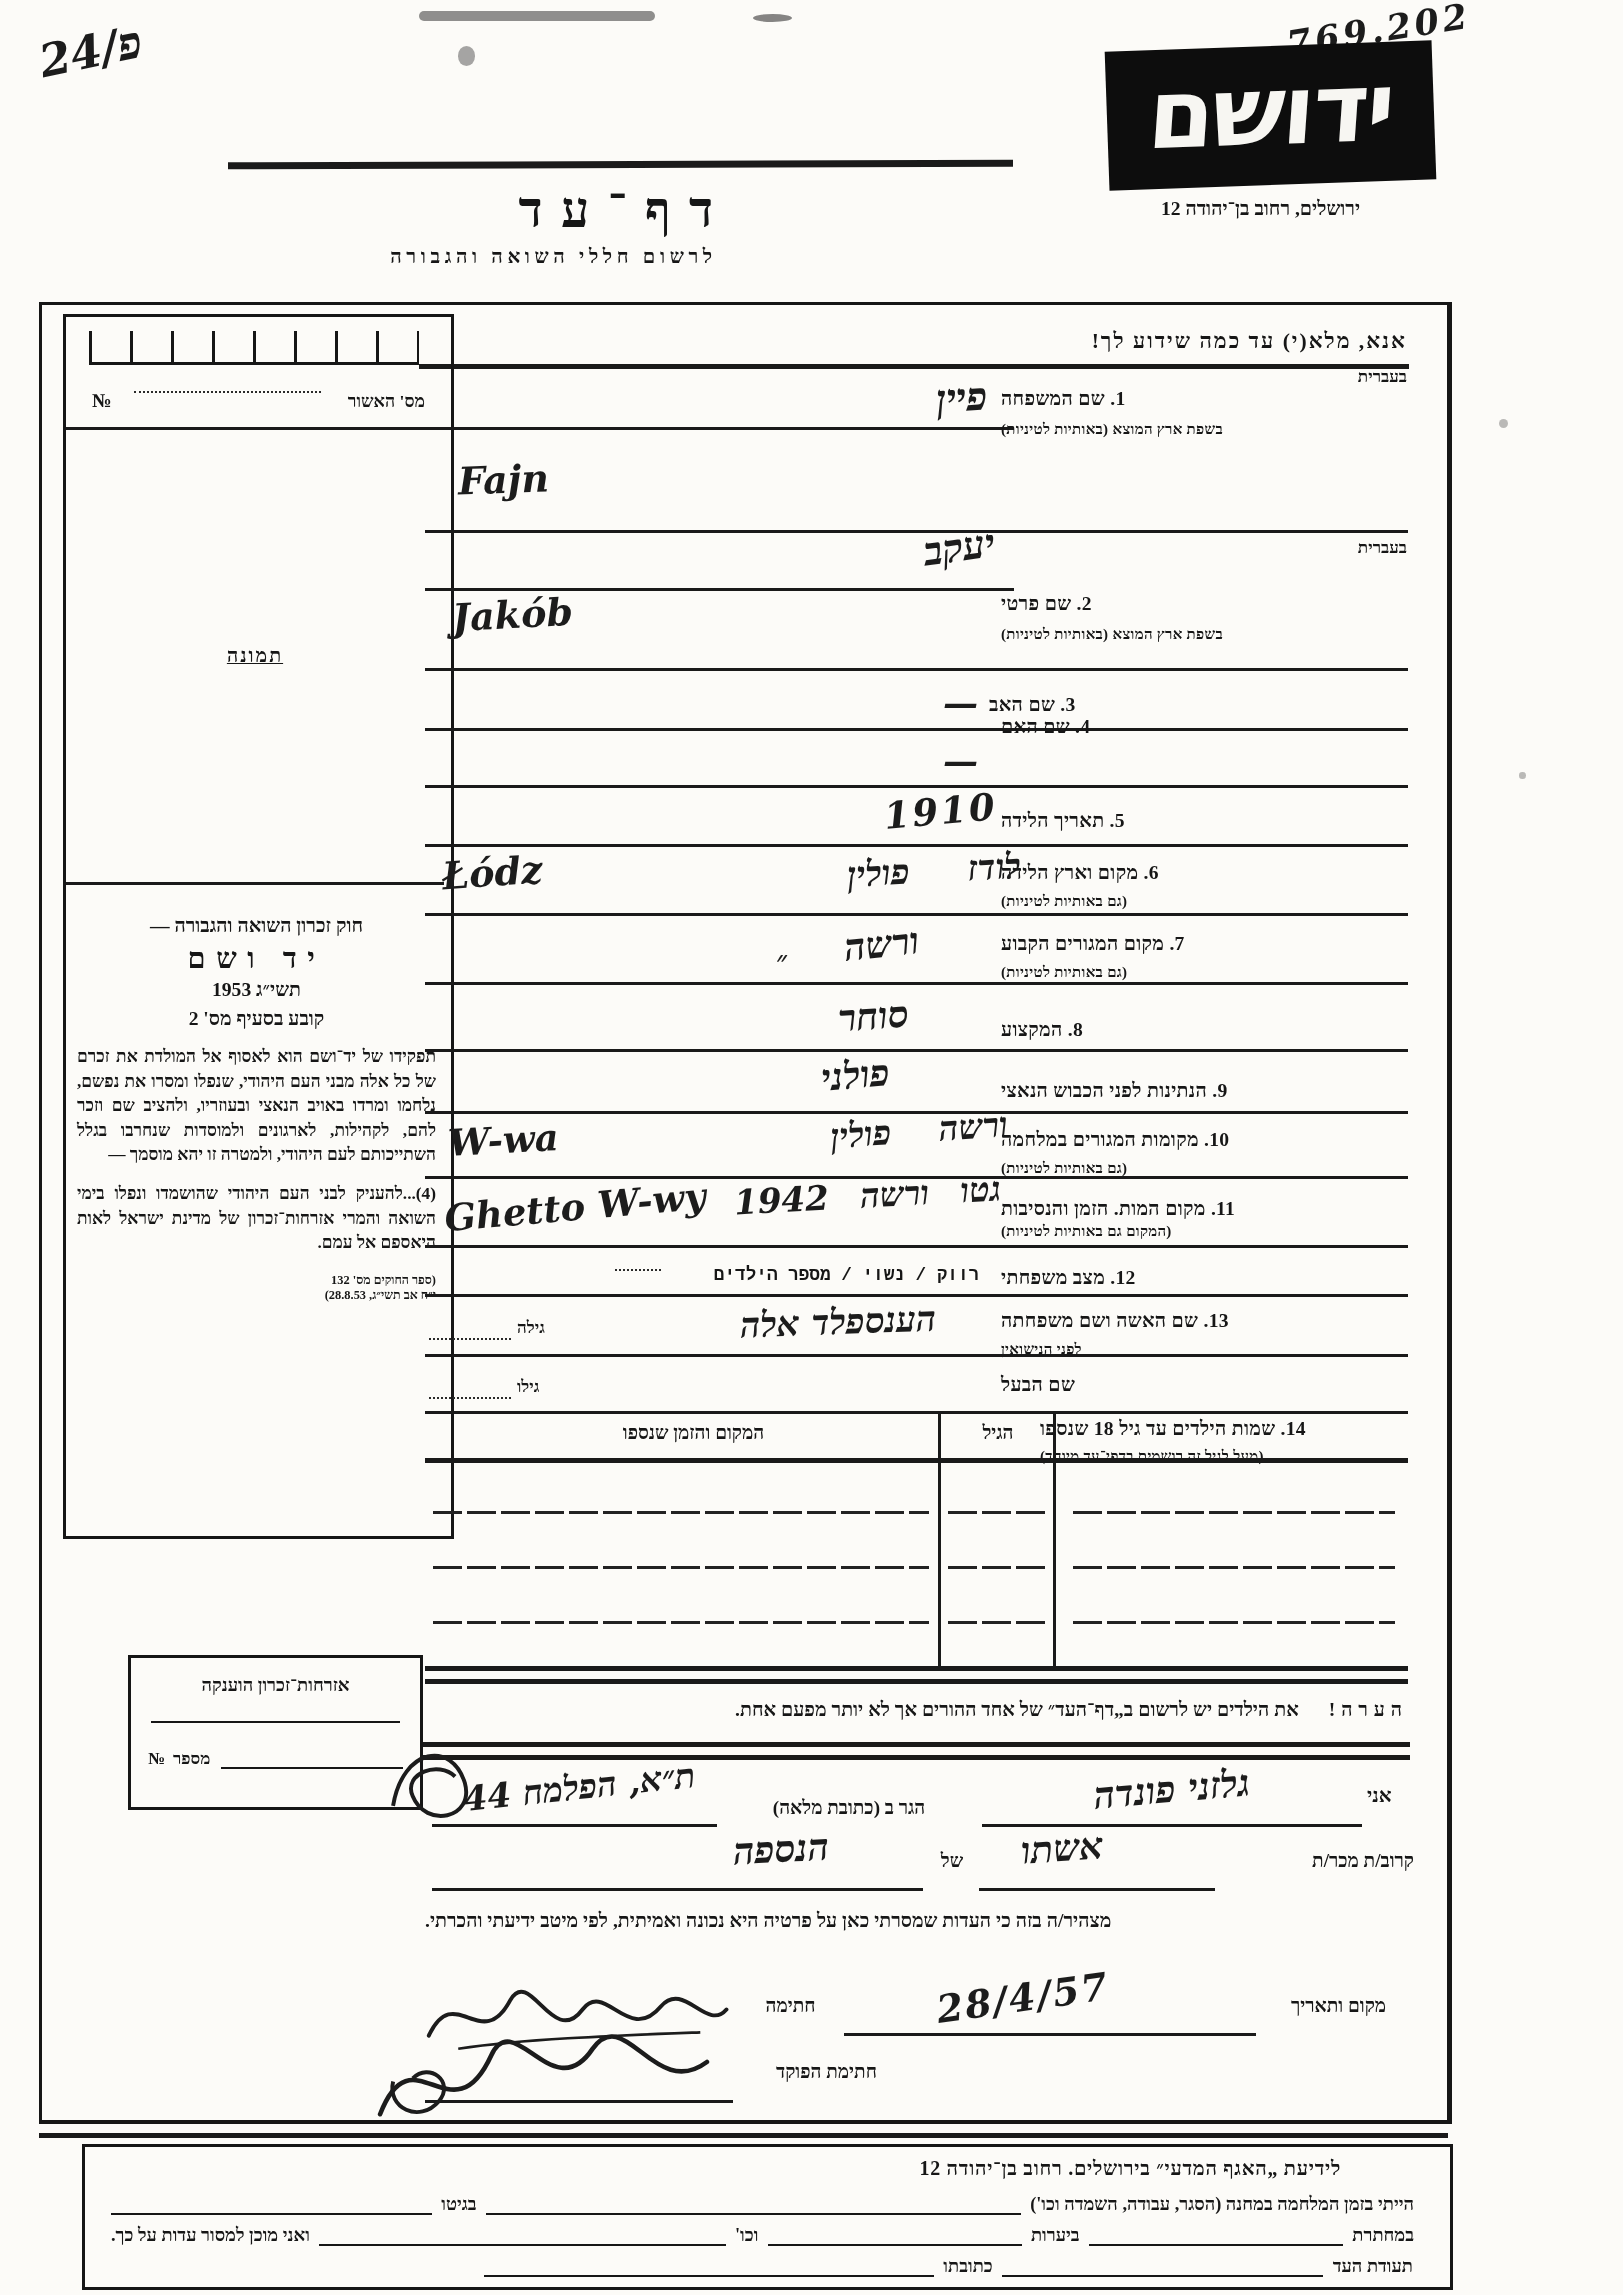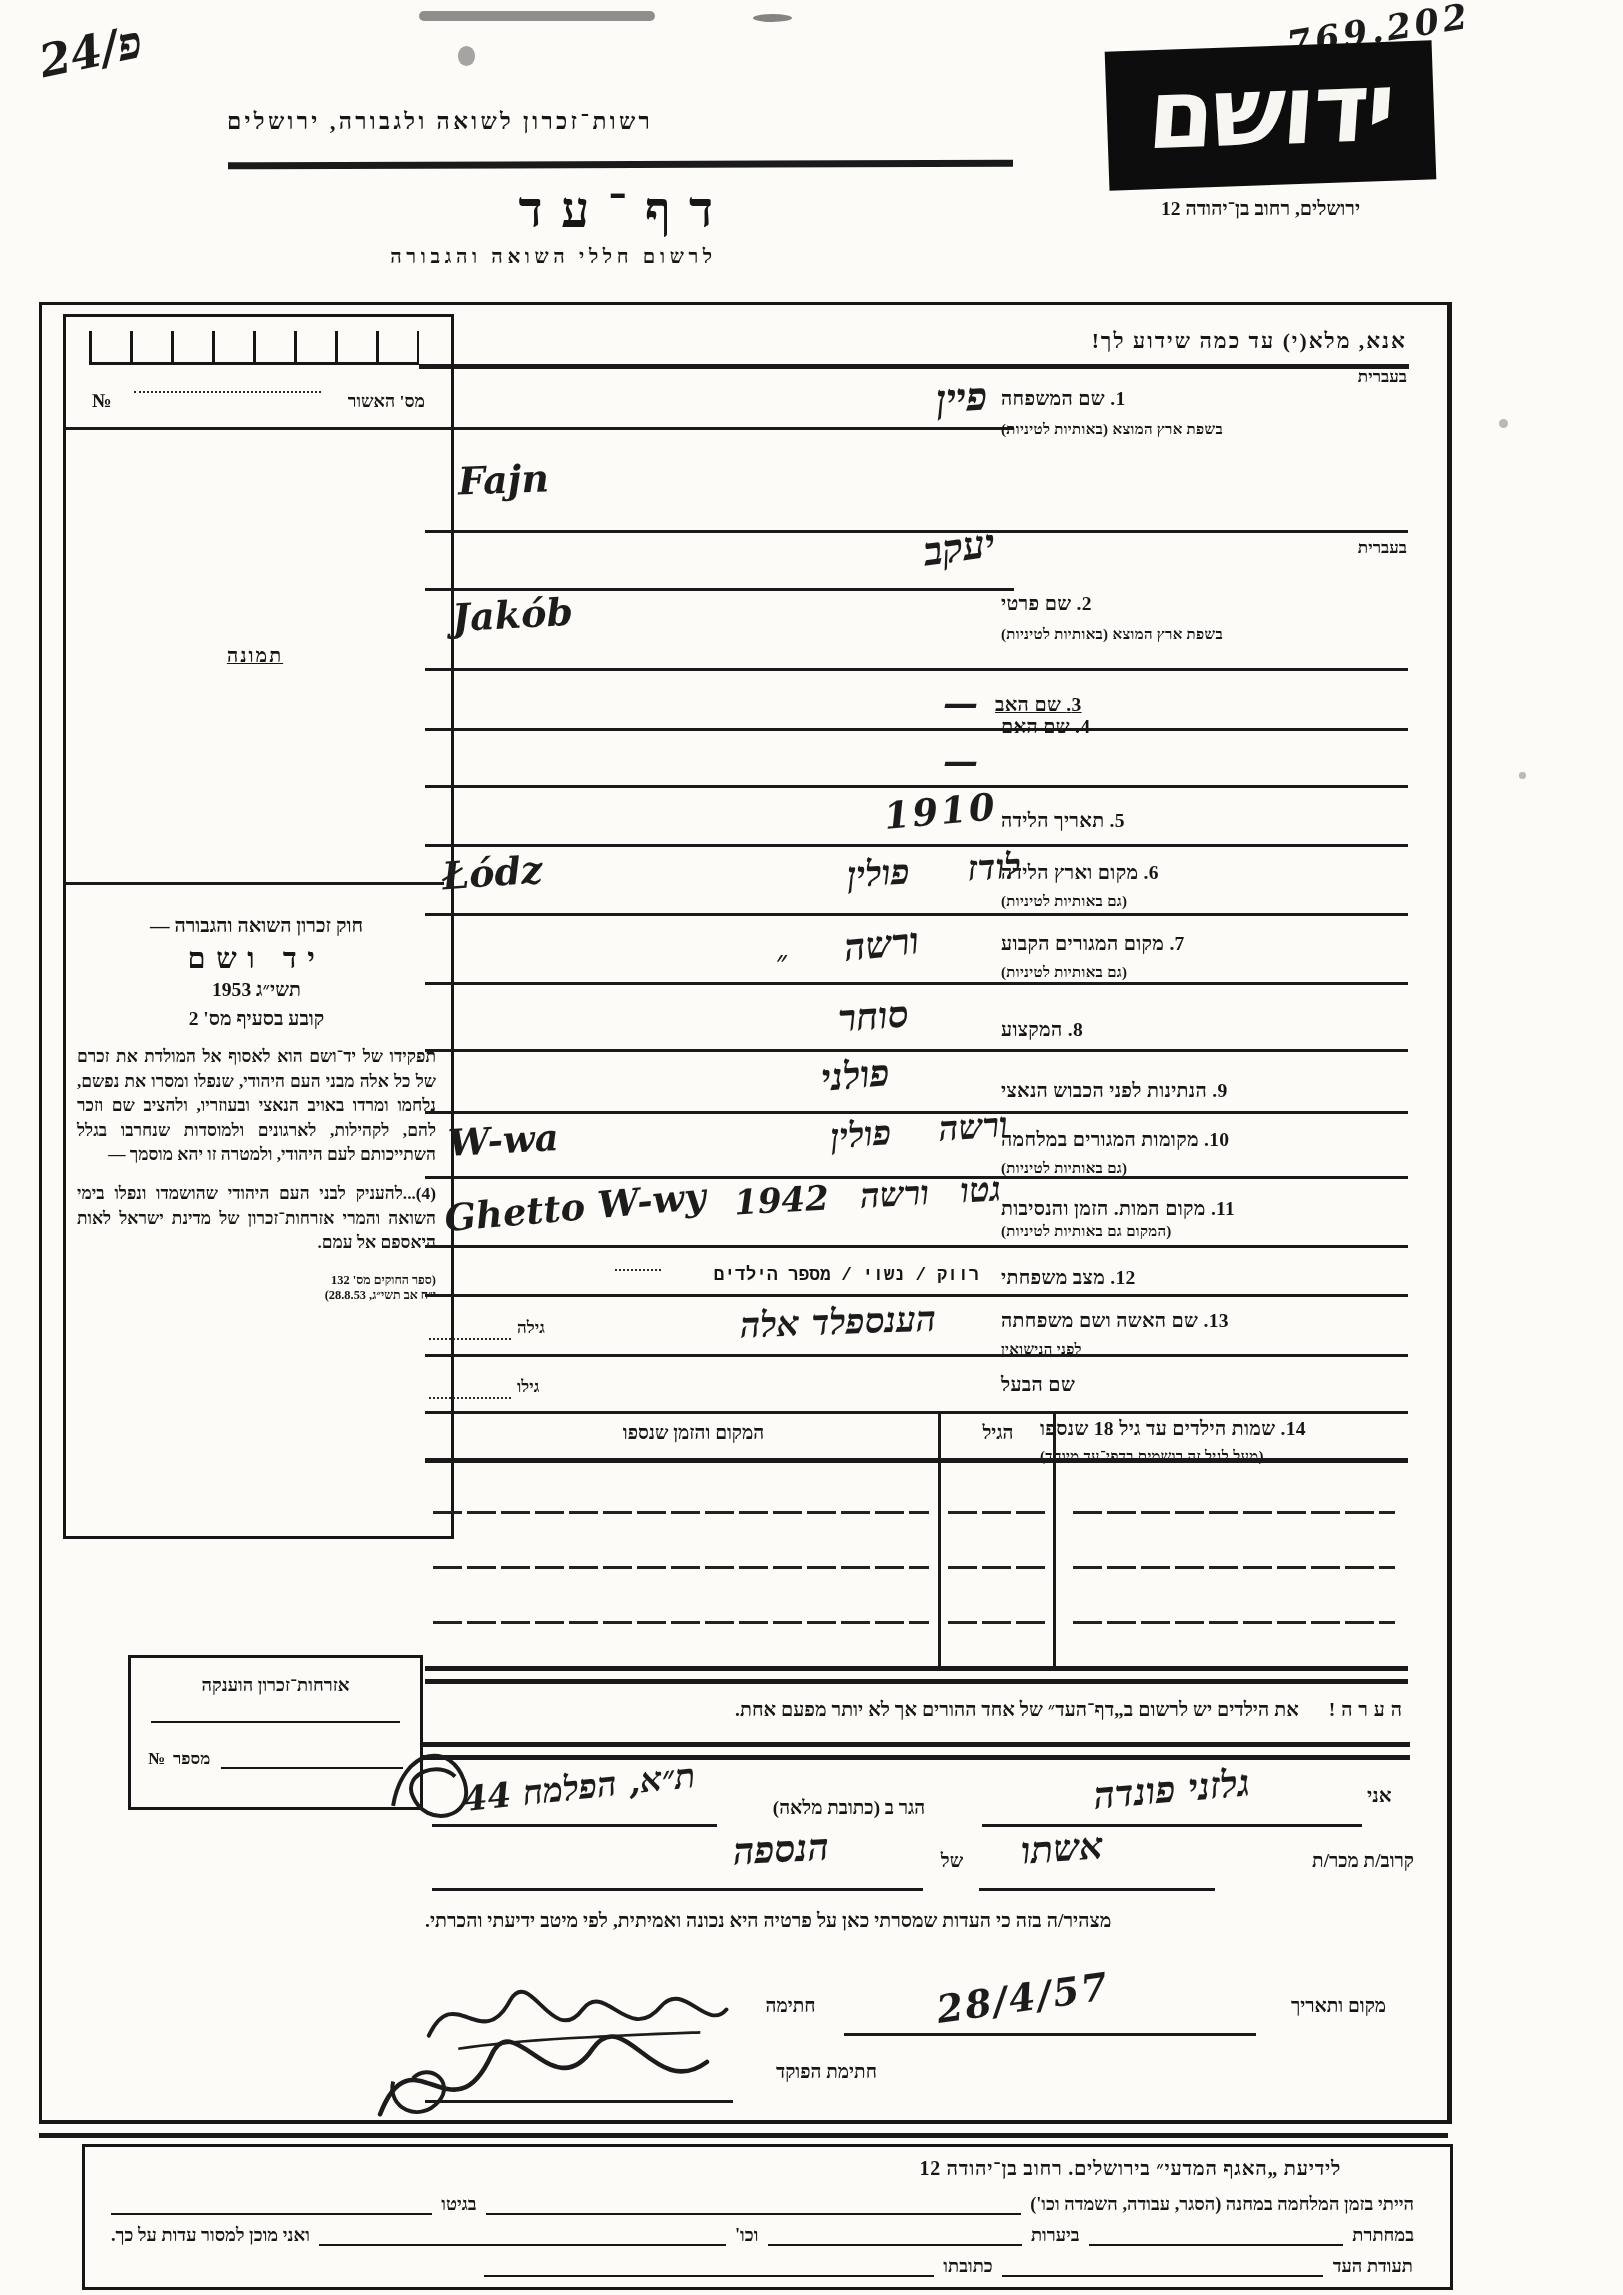--- a/index.html
+++ b/index.html
@@ -28,21 +28,20 @@
 
   <div class="speck" style="left:419px;top:10.5px;width:236px;height:10.5px;border-radius:5.2px;opacity:.5;"></div>
   <div class="speck" style="left:753px;top:14.4px;width:39px;height:7.9px;"></div>
   <div class="speck" style="left:458px;top:46px;width:17px;height:19.6px;opacity:.4;"></div>
   <div class="speck" style="left:1499px;top:419px;width:9.2px;height:9.2px;opacity:.3;"></div>
   <div class="speck" style="left:1519px;top:772px;width:6.5px;height:6.5px;opacity:.3;"></div>
 
   <div class="hw" dir="ltr" style="left:39px;top:25px;font-size:45px;transform:rotate(-12deg);">24/פ</div>
   <div class="hw" dir="ltr" style="left:1286px;top:9.2px;font-size:35px;transform:rotate(-9deg);letter-spacing:3.9px;">769.202</div>
 
-  <div class="abs b center" style="left:134px;top:109px;width:612px;font-size:23px;letter-spacing:3.3px;">רשות־זכרון לשואה ולגבורה, ירושלים</div>
   <div class="ln" style="left:228px;top:161px;width:785px;height:7.2px;transform:rotate(-.2deg);"></div>
   <div class="abs b center" style="left:458px;top:181px;width:334px;font-size:50px;letter-spacing:18.3px;">דף־עד</div>
   <div class="abs b center" style="left:359px;top:245px;width:389px;font-size:20px;letter-spacing:4.6px;">לרשום חללי השואה והגבורה</div>
 
   <div class="abs" style="left:1107px;top:46px;width:327px;height:139px;background:#0d0d0d;transform:rotate(-2deg);">
     <div class="center" style="color:#f7f6f2;font-family:'DejaVu Sans',sans-serif;font-weight:900;font-size:96px;line-height:131px;letter-spacing:-2.6px;transform:skewX(-6deg);">ידושם</div>
   </div>
   <div class="abs b center" style="left:1042px;top:198px;width:437px;font-size:19.6px;">ירושלים, רחוב בן־יהודה 12</div>
 
   <div class="box" style="left:39px;top:302px;width:1405px;height:1815px;border-right-width:5.9px;border-bottom-width:4.6px;"></div>
@@ -83,21 +82,21 @@
   <div class="pre" style="right:216px;top:538px;">בעברית</div>
   <div class="hw" style="left:923px;top:524px;font-size:39px;transform:rotate(-8deg);">יעקב</div>
   <div class="ln" style="left:425px;top:588px;width:589px;"></div>
   <div class="flabel" style="right:216px;top:592px;width:406px;">
     <span>2.</span> <span>שם פרטי</span>
     <div class="fsub" style="margin-top:9.2px;">בשפת ארץ המוצא (באותיות לטיניות)</div>
   </div>
   <div class="hw" dir="ltr" style="left:452px;top:592px;font-size:38px;transform:rotate(-3deg);">Jakób</div>
   <div class="ln" style="left:425px;top:668px;width:983px;"></div>
 
-  <div class="flabel" style="right:222px;top:693px;width:406px;text-decoration:underline;">
+  <div class="flabel" style="right:228px;top:693px;width:406px;">
     <span>3.</span> <span>שם האב</span>
   </div>
   <div class="hw" style="left:943px;top:682px;font-size:35px;">—</div>
   <div class="ln" style="left:425px;top:728px;width:983px;"></div>
 
   <div class="flabel" style="right:216px;top:715px;width:406px;">
     <span>4.</span> <span>שם האם</span>
   </div>
   <div class="hw" style="left:943px;top:740px;font-size:35px;">—</div>
   <div class="ln" style="left:425px;top:785px;width:983px;"></div>

